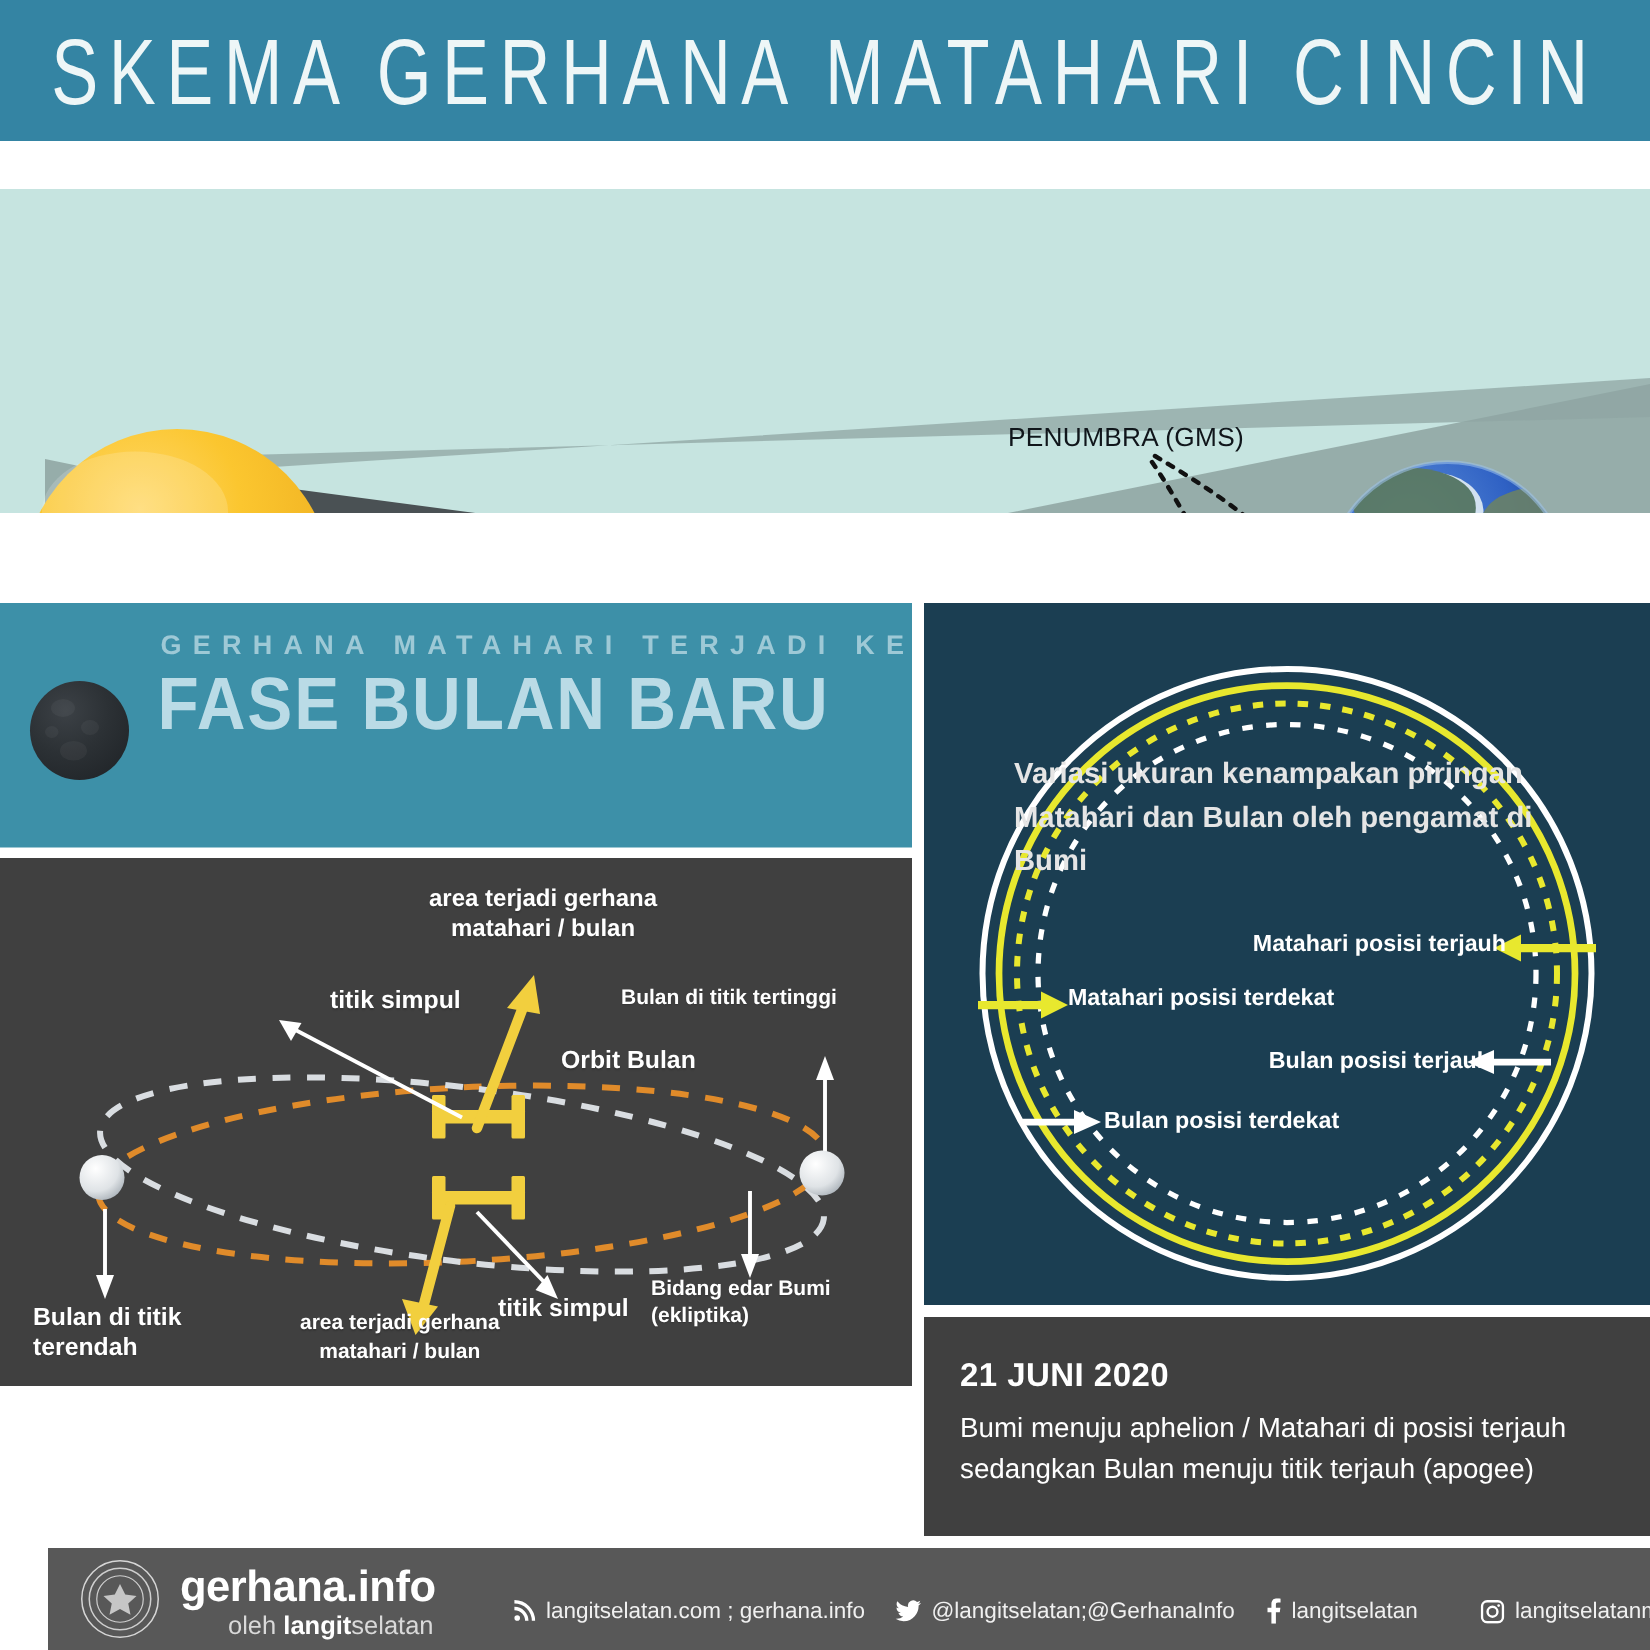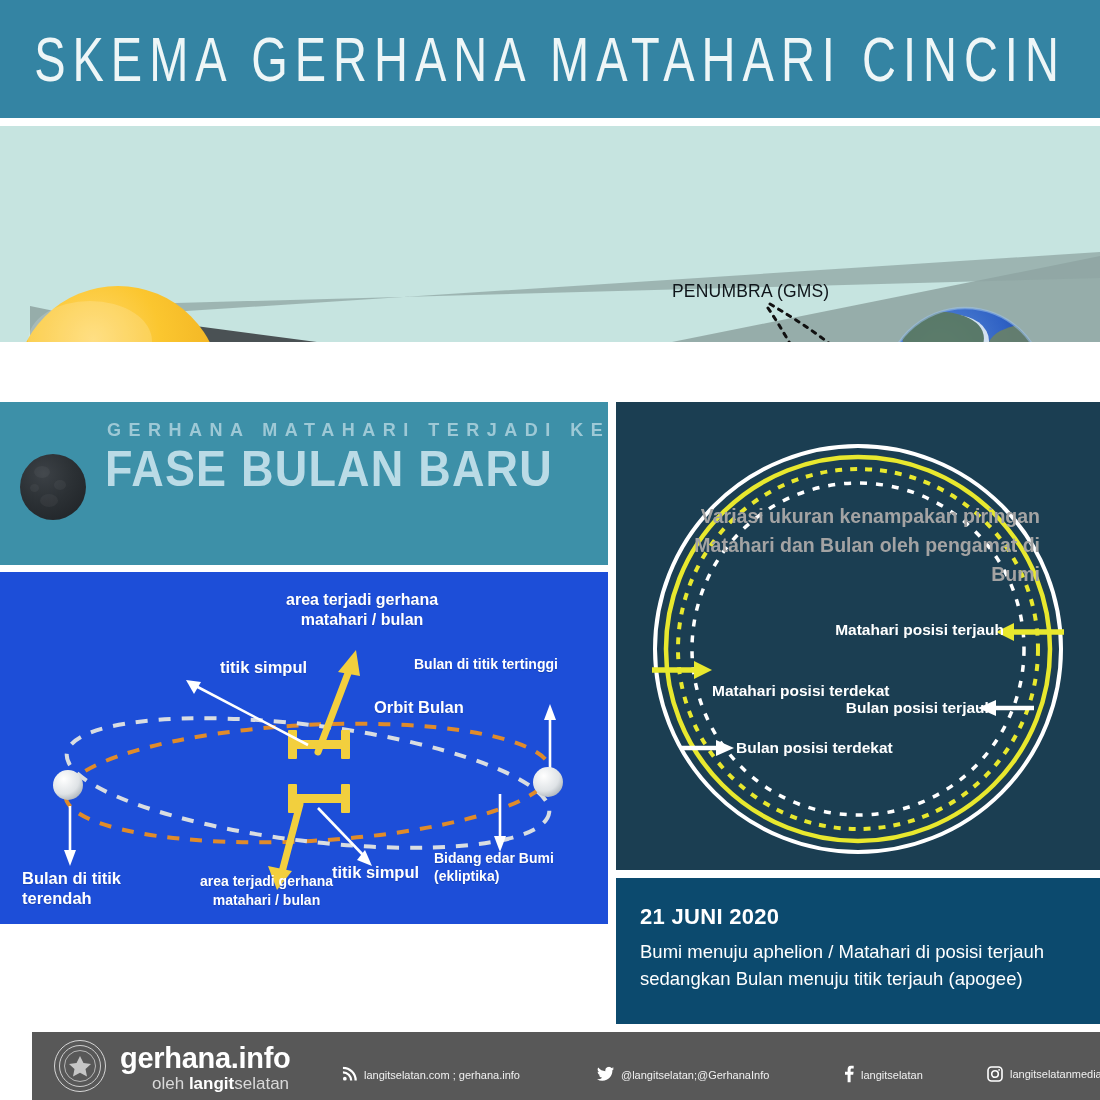--- a/index.html
+++ b/index.html
@@ -6,21 +6,21 @@
   html,body { width:1100px; height:1100px; }
   body {
     background:#ffffff;
     font-family:"Liberation Sans", sans-serif;
     position:relative;
     overflow:hidden;
   }
 
   
   #header {
-    position:absolute; left:0; top:0; width:1100px; height:118px;
+    position:absolute; left:0; top:0; width:1100px; height:94px;
     background:#3484a3;
     display:flex; align-items:center; justify-content:center;
   }
   #header-title {
     color:#eef6f7;
     font-size:47px;
     letter-spacing:7px;
     font-weight:400;
     white-space:nowrap;
     transform:scaleY(1.32);
@@ -67,21 +67,21 @@
     white-space:nowrap; transform:scaleY(1.1); transform-origin:left top;
   }
   #fase-sub {
     position:absolute; left:107px; top:101px; width:492px;
     color:#e9f3f6; font-size:18.5px; line-height:25px; font-weight:400;
   }
 
   
   #orbit-panel {
     position:absolute; left:0; top:572px; width:608px; height:352px;
-    background:#1d4ed8;
+    background:#404040;
     overflow:hidden;
   }
   #orbit-svg { position:absolute; left:0; top:0; }
   .orb-label {
     position:absolute; color:#ffffff; font-weight:700; white-space:nowrap;
     line-height:1.22; text-shadow:0 1px 1px rgba(0,0,0,.18);
   }
   #orb-area-top   { left:286px; top:18px; font-size:16px; text-align:center; }
   #orb-node-top   { left:220px; top:85px; font-size:16.5px; }
   #orb-highest    { left:414px; top:84px; font-size:14px; }
@@ -97,35 +97,35 @@
 
   
   #ring-panel {
     position:absolute; left:616px; top:402px; width:484px; height:468px;
     background:#1b3e52;
     overflow:hidden;
   }
   #ring-svg { position:absolute; left:0; top:0; }
   #ring-title {
     position:absolute; left:60px; top:100px; width:364px;
-    color:#a3a3a3; font-size:19.5px; font-weight:700; line-height:29px;
-    text-align:right;
+    color:#e5e5e5; font-size:19.5px; font-weight:700; line-height:29px;
+    text-align:left;
   }
   .ring-label {
     position:absolute; color:#ffffff; font-size:15.5px; font-weight:700; white-space:nowrap;
   }
   #rl-sun-far   { right:96px; top:219px; }
-  #rl-sun-near  { left:96px;  top:255px;margin-top:25px; }
+  #rl-sun-near  { left:96px;  top:255px; }
   #rl-moon-far  { right:106px; top:297px; }
   #rl-moon-near { left:120px;  top:337px; }
 
   
   #date-panel {
     position:absolute; left:616px; top:878px; width:484px; height:146px;
-    background:#0c4a6e;
+    background:#404040;
     overflow:hidden;
   }
   #date-title {
     position:absolute; left:24px; top:26px;
     color:#ffffff; font-size:22px; font-weight:700; letter-spacing:.3px;
   }
   #date-body {
     position:absolute; left:24px; top:60px; width:438px;
     color:#ffffff; font-size:18.5px; font-weight:400; line-height:27px;
   }
@@ -145,21 +145,21 @@
     position:absolute; left:88px; top:10px;
     color:#ffffff; font-size:29px; font-weight:700; letter-spacing:-.3px;
   }
   #brand-sub {
     position:absolute; left:120px; top:42px;
     color:#d9d9d9; font-size:17px; font-weight:400; white-space:nowrap;
   }
   #brand-sub b { color:#ffffff; font-weight:700; }
   .foot-item {
     position:absolute; top:42px;
-    color:#f0f0f0; font-size:11px; font-weight:400; white-space:nowrap;
+    color:#f0f0f0; font-size:15px; font-weight:400; white-space:nowrap;
     transform:translateY(-50%);
     display:flex; align-items:center; gap:7px;justify-content:center;
   }
   #foot-web   { left:310px; }
   #foot-tw    { left:565px; }
   #foot-fb    { left:812px; }
   #foot-ig    { left:955px; }
   .foot-ico { display:inline-flex; align-items:center; justify-content:center; }
 </style>
 </head>

